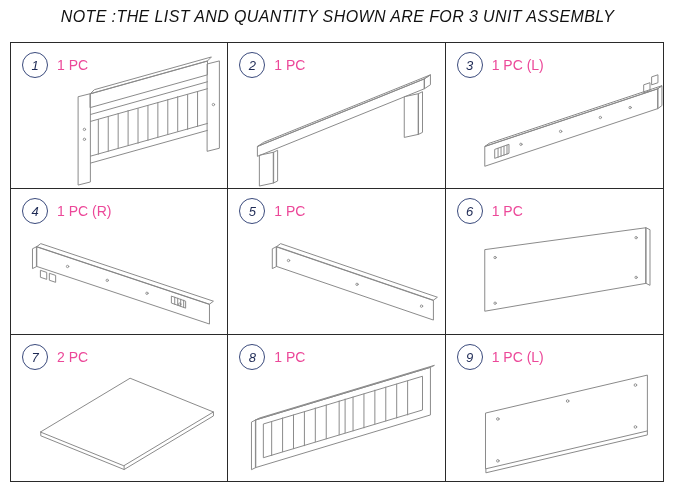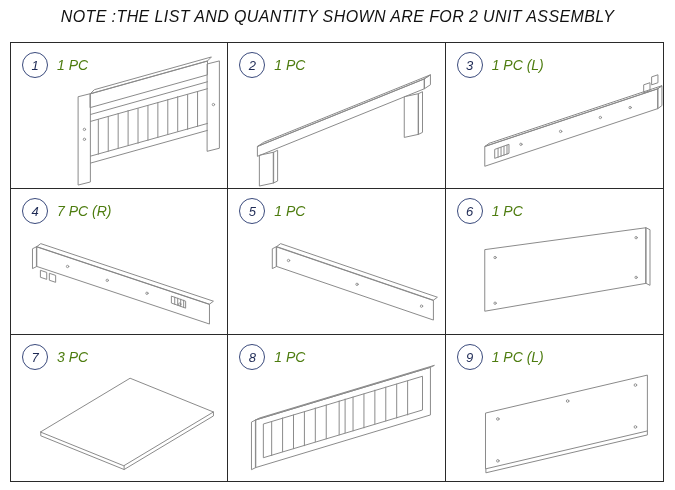--- a/index.html
+++ b/index.html
@@ -25,29 +25,29 @@
   .cell:nth-child(3n){border-right:none;}
   .cell:nth-child(n+7){border-bottom:none;}
   .hdr{
     position:absolute;top:9px;left:11px;display:flex;align-items:center;gap:9px;z-index:2;
   }
   .badge{
     width:26px;height:26px;border:1.4px solid #3a4a7c;border-radius:50%;
     display:flex;align-items:center;justify-content:center;
     font-style:italic;font-size:13px;color:#1e2a55;box-sizing:border-box;background:#fff;
   }
-  .qty{font-style:italic;font-size:14px;color:#4d7c0f;white-space:nowrap;}
+  .qty{font-size:14px;color:#ec4899;white-space:nowrap;}
   svg.part{position:absolute;left:0;top:0;width:100%;height:100%;}
   .draw{stroke:#8a8a8a;fill:none;stroke-width:1;stroke-linejoin:round;stroke-linecap:round;}
   .hole{stroke:#8a8a8a;fill:none;stroke-width:.9;}
 </style>
 </head>
 <body>
 
-<div class="note">NOTE :THE LIST AND QUANTITY SHOWN ARE FOR 2 UNIT ASSEMBLY</div>
+<div class="note">NOTE :THE LIST AND QUANTITY SHOWN ARE FOR 3 UNIT ASSEMBLY</div>
 
 <div class="grid">
 
   <div class="cell">
     <div class="hdr">
       <span class="badge">1</span>
       <span class="qty">1 PC</span>
     </div>
     <svg class="part" viewBox="0 0 218 146">
       <g transform="translate(40,2)" class="draw">
@@ -116,21 +116,21 @@
           <circle class="hole" cx="90" cy="77" r="1.2"></circle>
         <circle class="hole" cx="130" cy="63" r="1.2"></circle>
           <circle class="hole" cx="160" cy="53" r="1.2"></circle>
       </g>
     </svg>
   </div>
 
   <div class="cell">
     <div class="hdr">
       <span class="badge">4</span>
-      <span class="qty">7 PC (R)</span>
+      <span class="qty">1 PC (R)</span>
     </div>
     <svg class="part" viewBox="0 0 218 146">
       <g transform="translate(12,18)" class="draw">
         <polygon points="14,40 188,98 188,118 14,60"></polygon>
         <polygon points="14,40 18,37 192,95 188,98"></polygon>
         <polygon points="10,42 14,40 14,60 10,62"></polygon>
         <polygon points="150,90 164,95 164,102 150,97"></polygon>
         <line x1="153" y1="91" x2="153" y2="98"></line>
           <line x1="156" y1="92" x2="156" y2="99"></line>
         <line x1="159" y1="93" x2="159" y2="100"></line>
@@ -175,21 +175,21 @@
           <circle class="hole" cx="176" cy="34" r="1.2"></circle>
         <circle class="hole" cx="34" cy="100" r="1.2"></circle>
           <circle class="hole" cx="176" cy="74" r="1.2"></circle>
       </g>
     </svg>
   </div>
 
   <div class="cell">
     <div class="hdr">
       <span class="badge">7</span>
-      <span class="qty">3 PC</span>
+      <span class="qty">2 PC</span>
     </div>
     <svg class="part" viewBox="0 0 218 146">
       <g transform="translate(8,5)" class="draw">
         <polygon points="22,92 112,38 196,72 106,126"></polygon>
         <polyline points="22,92 22,96 106,130 196,76 196,72"></polyline>
         <line x1="106" y1="126" x2="106" y2="130"></line>
       </g>
     </svg>
   </div>
 

